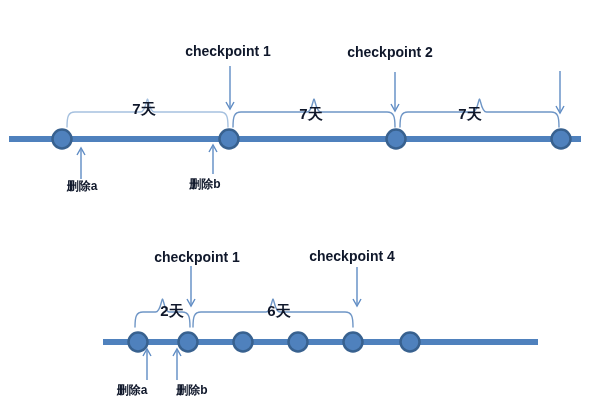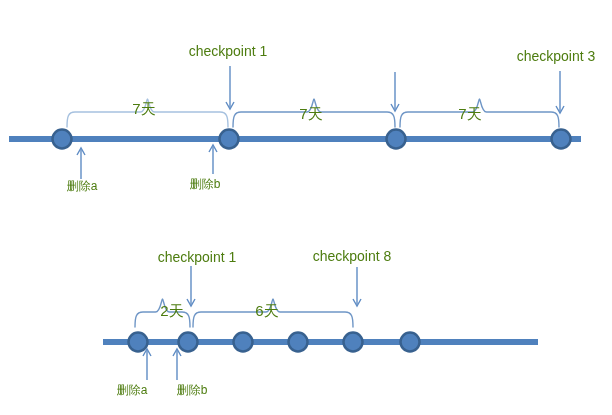--- a/index.html
+++ b/index.html
@@ -9,22 +9,23 @@
     background:#ffffff;
     overflow:hidden;
     font-family:"Liberation Sans", sans-serif;
   }
   #diagram-canvas{position:absolute;left:0;top:0;}
   #label-layer{position:absolute;left:0;top:0;width:612px;height:415px;pointer-events:none;}
   .lbl{
     position:absolute;
     transform:translateX(-50%);
     white-space:nowrap;
-    color:#4d7c0f;
+    color:#0f172a;
     line-height:1.1;
+    font-weight:bold;
   }
   .cp-label{font-size:14px;}
   .interval-label{font-size:15px;margin-top:32px;}
   .del-label{font-size:12px;}
 </style>
 </head>
 <body>
 
 <div id="stage">
   <svg id="diagram-canvas" width="612" height="415" viewBox="0 0 612 415" xmlns="http://www.w3.org/2000/svg">
@@ -66,23 +67,23 @@
         <polyline points="143,356 147,349 151,356" fill="none" stroke="#5f8cc4" stroke-width="1.4" stroke-linejoin="miter"></polyline>
         <line x1="177" y1="380" x2="177" y2="350.5" stroke="#5f8cc4" stroke-width="1.4"></line>
         <polyline points="173,356 177,349 181,356" fill="none" stroke="#5f8cc4" stroke-width="1.4" stroke-linejoin="miter"></polyline>
       </g>
     </svg>
   <div id="label-layer">
       <div class="lbl interval-label" style="left: 144px; top: 69px;">7天</div>
       <div class="lbl interval-label" style="left: 311px; top: 74px;">7天</div>
       <div class="lbl interval-label" style="left: 470px; top: 74px;">7天</div>
       <div class="lbl cp-label" style="left: 228px; top: 44px;">checkpoint 1</div>
-      <div class="lbl cp-label" style="left: 556px; top: 49px;">checkpoint 3</div>
+      <div class="lbl cp-label" style="left: 390px; top: 45px;">checkpoint 2</div>
       <div class="lbl del-label" style="left: 82px; top: 180px;">删除a</div>
       <div class="lbl del-label" style="left: 205px; top: 178px;">删除b</div>
       <div class="lbl interval-label" style="left: 172px; top: 271px;">2天</div>
-      <div class="lbl interval-label" style="left: 267px; top: 271px; text-align: right;">6天</div>
+      <div class="lbl interval-label" style="left: 279px; top: 271px; text-align: right;">6天</div>
       <div class="lbl cp-label" style="left: 197px; top: 250px;">checkpoint 1</div>
-      <div class="lbl cp-label" style="left: 352px; top: 249px;">checkpoint 8</div>
+      <div class="lbl cp-label" style="left: 352px; top: 249px;">checkpoint 4</div>
       <div class="lbl del-label" style="left: 132px; top: 384px;">删除a</div>
       <div class="lbl del-label" style="left: 192px; top: 384px;">删除b</div>
     </div>
 </div>
 
 </body></html>

